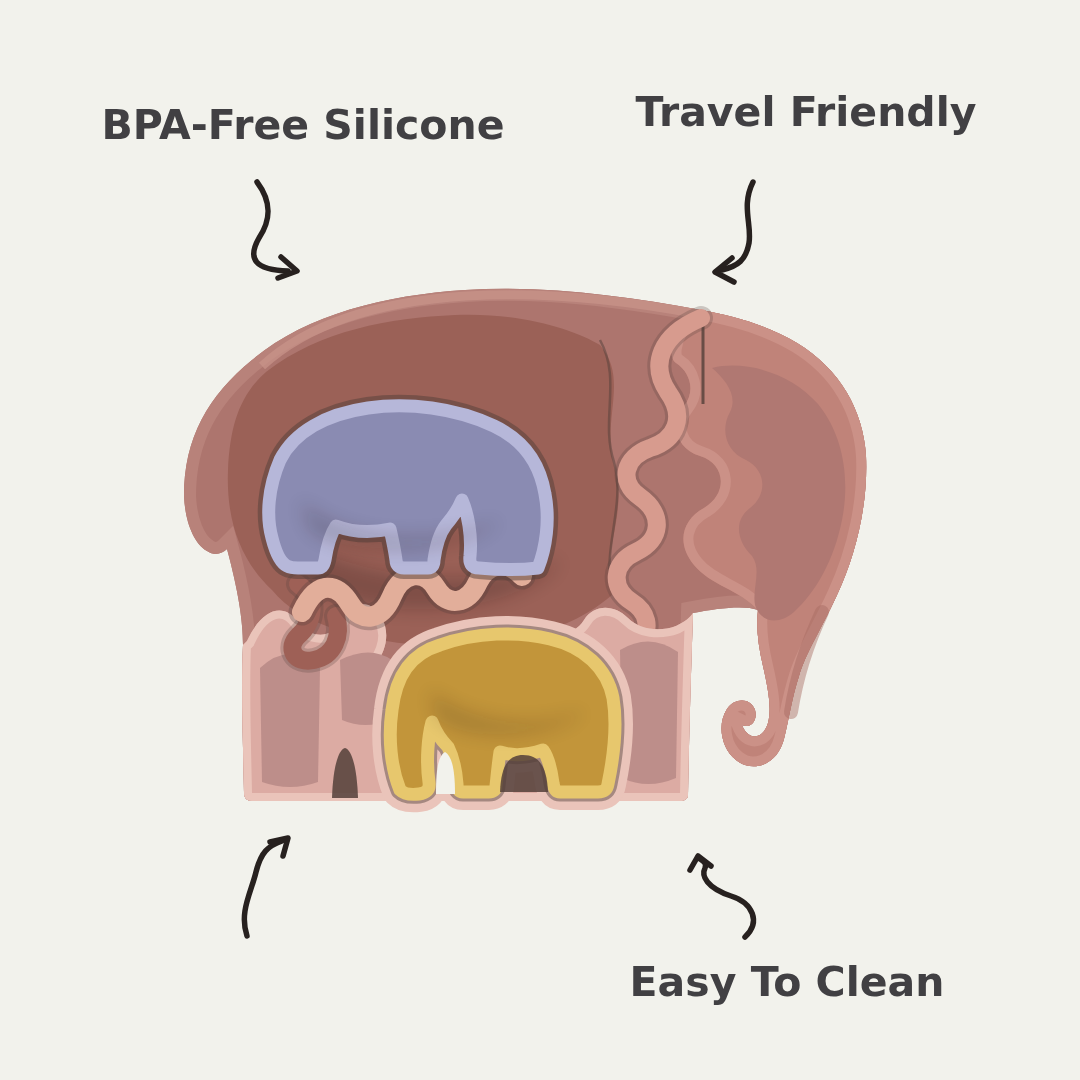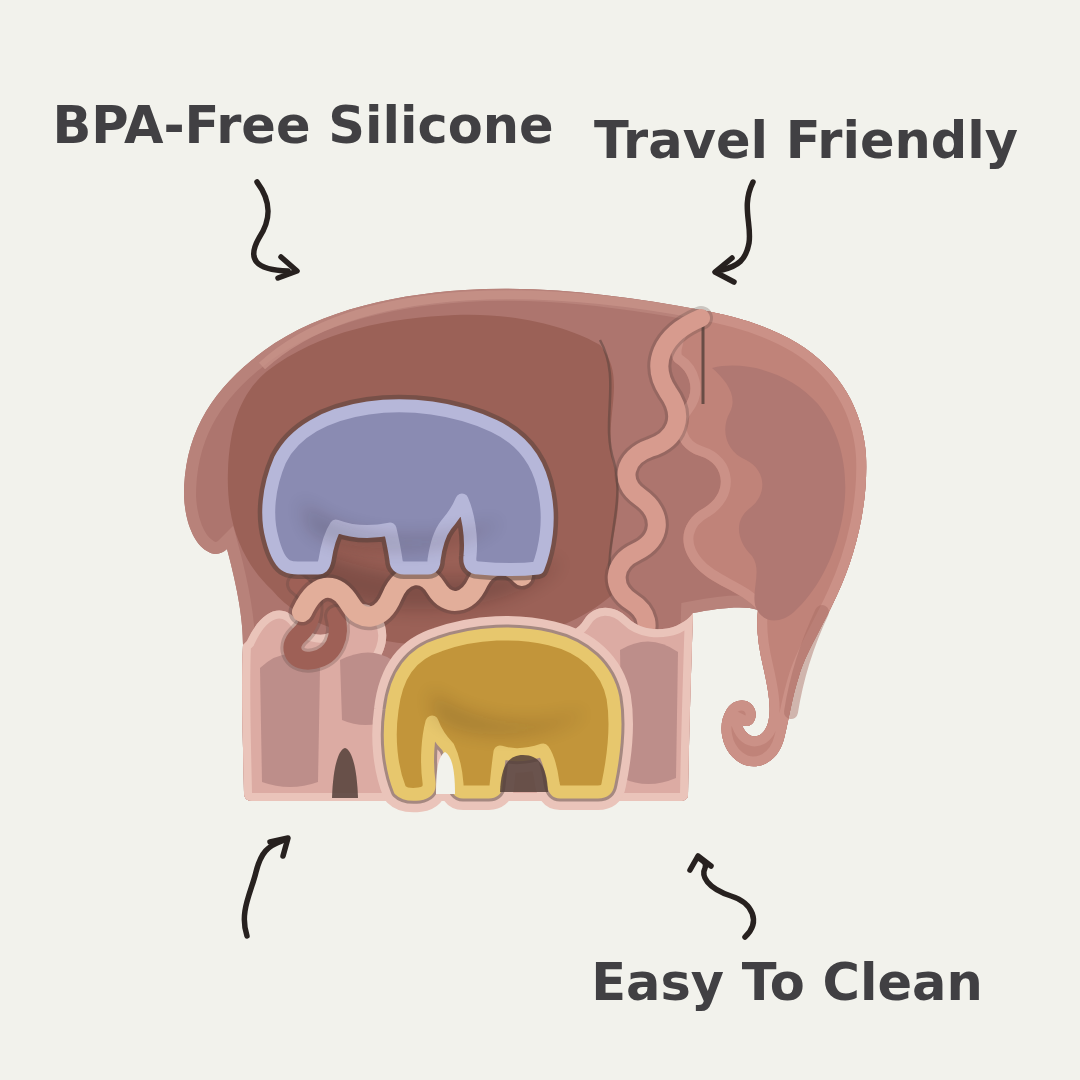--- a/index.html
+++ b/index.html
@@ -8,26 +8,26 @@
     width:1080px;height:1080px;
     background:var(--bg,#f2f2ec);
     overflow:hidden;
     font-family:"DejaVu Sans","Liberation Sans",sans-serif;
   }
   .label{
     position:absolute;
     transform:translate(-50%,-50%);
     white-space:nowrap;
     font-weight:700;
-    font-size:51px;
+    font-size:41px;
     letter-spacing:0px;
     color:var(--ink,#414043);
   }
   .label.tl{left:303px;top:125px;}
-  .label.tr{left:806px;top:140px;}
+  .label.tr{left:806px;top:112px;}
   .label.bl{left:240px;top:981px;}
   .label.br{left:787px;top:982px;text-align:center;}
   .art{position:absolute;left:0;top:0;width:1080px;height:1080px;}
   .arrow{stroke:var(--arrow-ink,#27211f);fill:none;stroke-width:5.5;
          stroke-linecap:round;stroke-linejoin:round;}
   .f-body{fill:var(--body-mid,#ad756e);}
   .f-ear{fill:var(--ear-dark,#9b6157);}
   .f-head{fill:var(--head-rim,#c08379);}
   .f-headin{fill:var(--head-inner,#b07872);}
   .f-legs{fill:var(--leg-rim,#dcaba3);}

